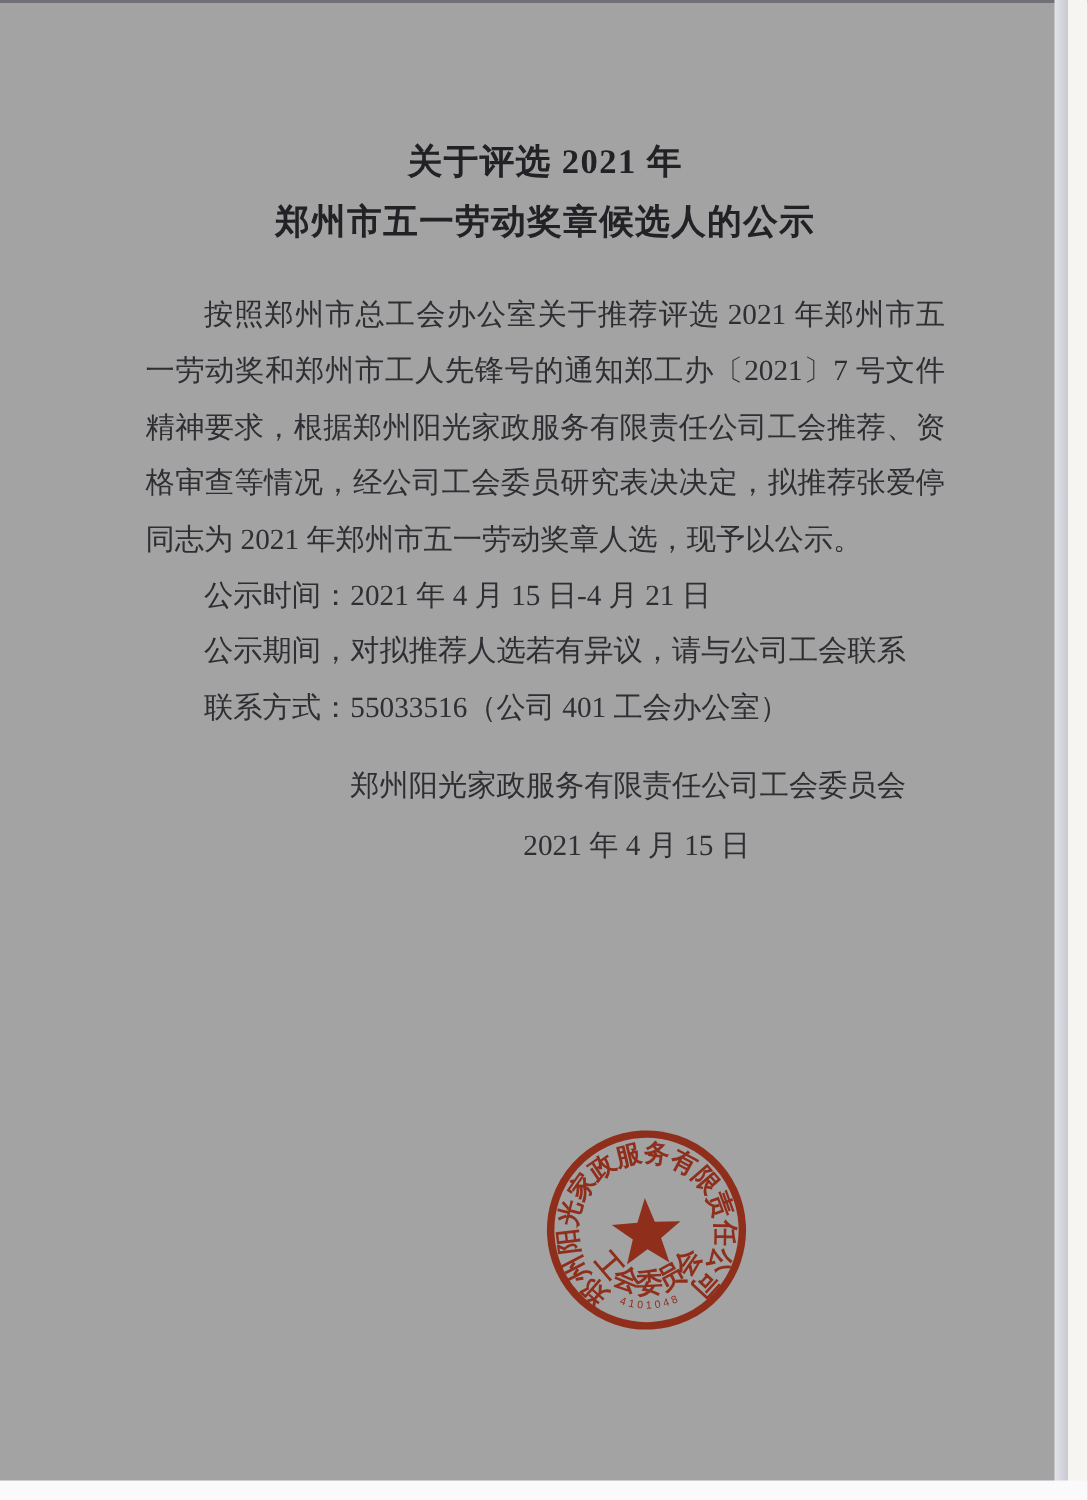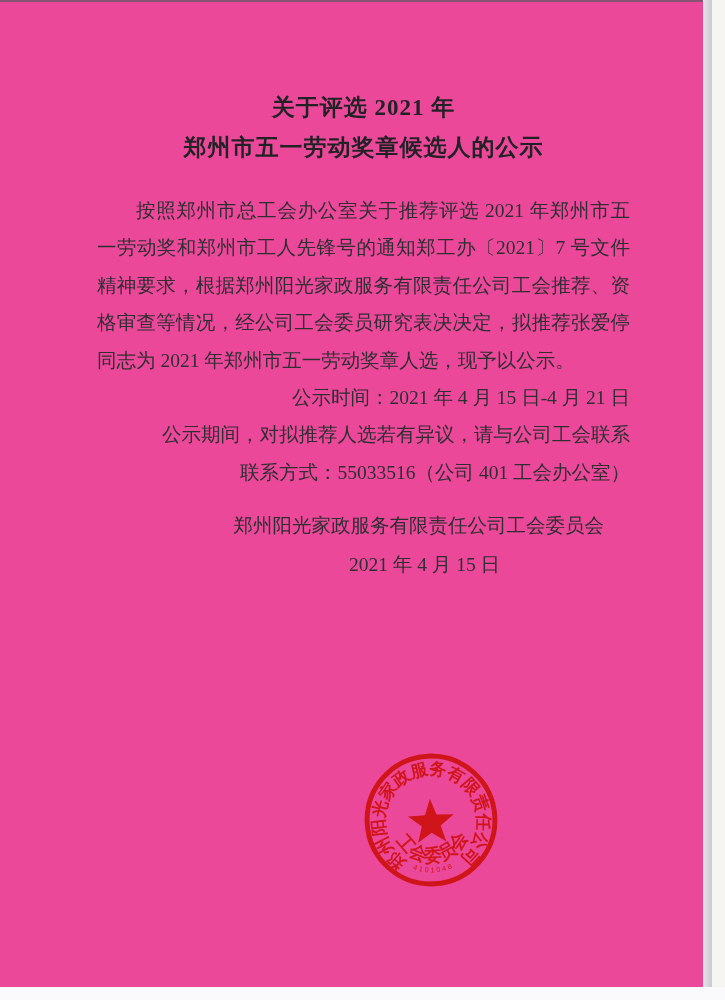--- a/index.html
+++ b/index.html
@@ -3,21 +3,21 @@
 <meta charset="utf-8">
 <style>
   html,body{margin:0;padding:0;}
   body{
     width:725px;height:1000px;overflow:hidden;
     background:#e9e9ee;
     font-family:"Liberation Serif","DejaVu Serif",serif;
   }
   .scan{
     position:relative;width:725px;height:1000px;
-    background:#ec4899;
+    background:#a3a3a3;
     color:#2e2e33;
   }
   
   .edge-top{position:absolute;left:0;top:0;width:100%;height:2px;background:#5a5a62;opacity:.7;}
   .edge-right-shadow{position:absolute;right:13px;top:0;width:9px;height:100%;
     background:linear-gradient(to right,#e3e3ea,#c9c9d1);}
   .edge-right-white{position:absolute;right:0;top:0;width:13px;height:100%;background:#f7f5f1;}
   .edge-bottom{position:absolute;left:0;bottom:0;width:100%;height:13px;background:#fafafc;}
 
   .content{
@@ -25,22 +25,22 @@
     font-size:19.5px;line-height:37.4px;
     text-align:justify;
   }
   .title-block{
     padding-top:88px;text-align:center;
     font-size:23px;line-height:40px;font-weight:bold;color:#222226;
     letter-spacing:1px;
   }
   .para{margin:0;text-indent:2em;}
   .para.first{margin-top:24px;}
-  .notice{margin:0;text-indent:2em;text-align:right;}
-  .sig-line{margin-top:16px;text-align:right;padding-right:26px;text-indent:0;}
+  .notice{margin:0;text-indent:2em;text-align:left;}
+  .sig-line{margin-top:16px;text-align:right;padding-right:26px;text-indent:0;font-family:Liberation Mono, monospace;}
   .date-line{text-align:right;padding-right:130px;text-indent:0;line-height:40px;}
 
   
   .seal{
     position:absolute;left:360px;top:749px;width:142px;height:142px;
     mix-blend-mode:multiply;opacity:.93;
     transform:rotate(-3deg);
     pointer-events:none;
   }
   .seal svg{width:100%;height:100%;}

